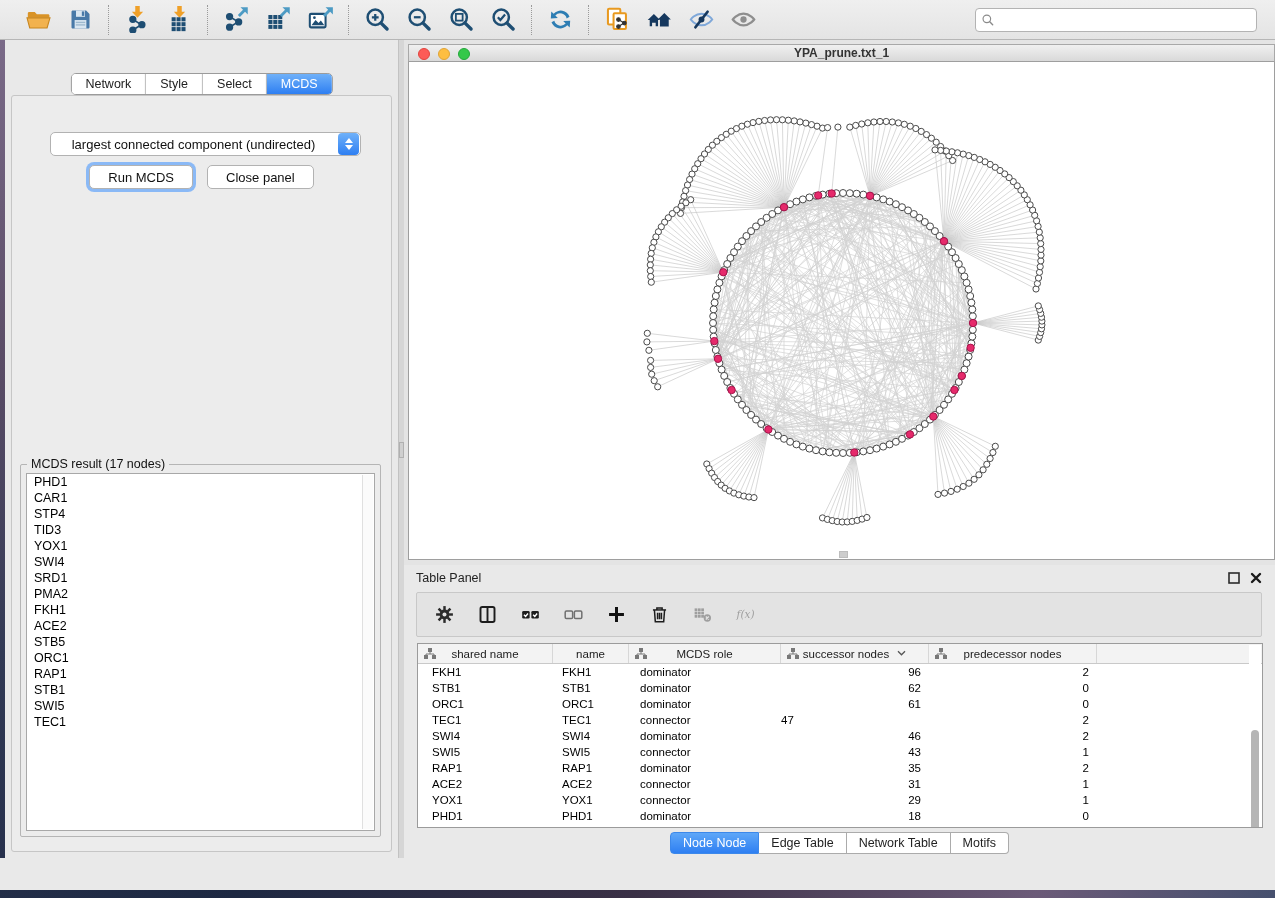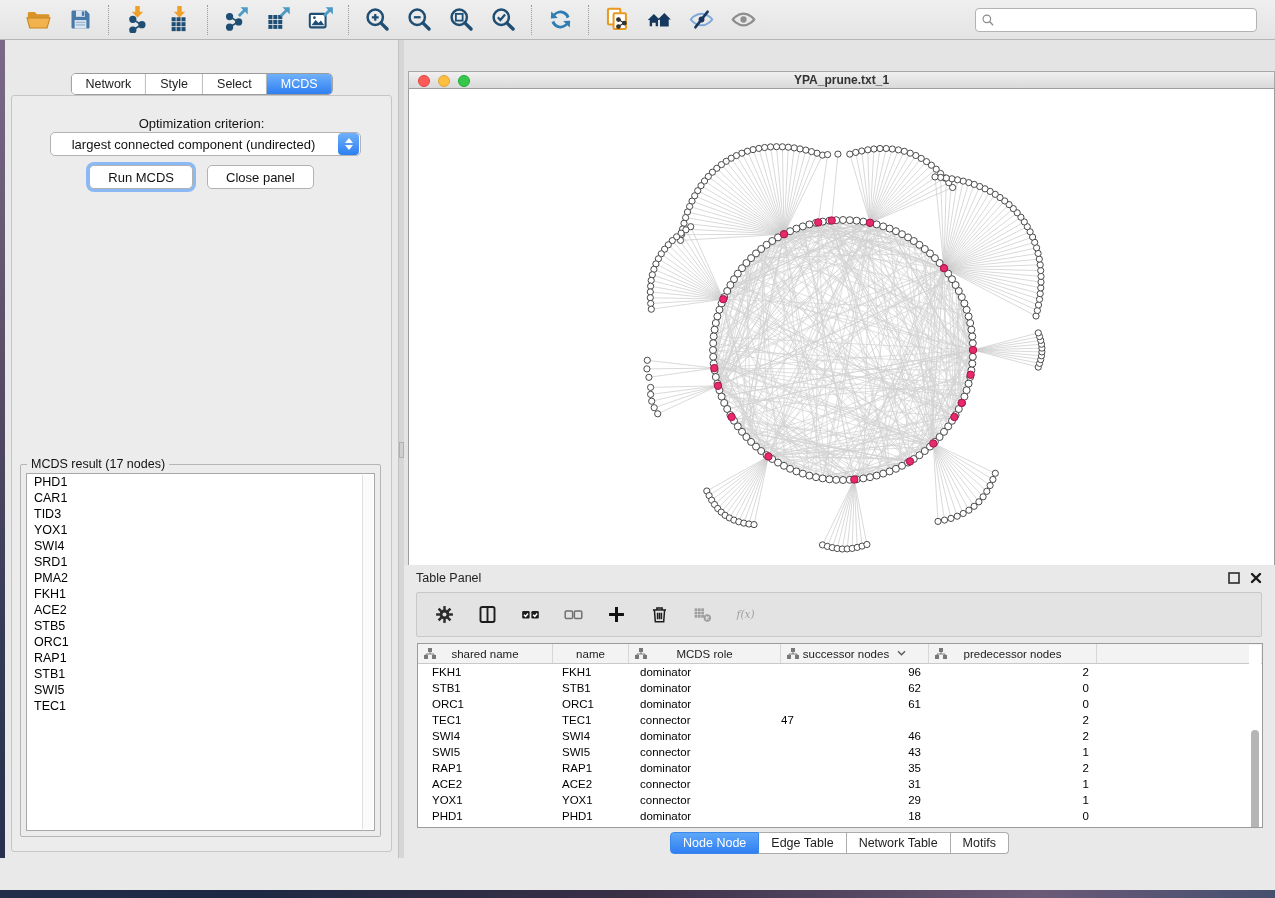--- a/index.html
+++ b/index.html
@@ -57,21 +57,21 @@
     font-family:inherit; font-size:13px; color:#111; cursor:default; }
   .push-btn.focused { box-shadow:0 0 0 3px rgba(106,168,250,.75); }
   .result-fieldset { position:absolute; top:368px; left:8px; right:10px; bottom:14px;
     border:1px solid #b5b5b5; border-radius:2px; }
   .result-legend { position:absolute; top:-8px; left:6px; background:#ececec; padding:0 4px; font-size:12.5px; color:#111; }
   .result-list { position:absolute; top:8px; left:5px; right:5px; bottom:5px; background:#fff; border:1px solid #a8a8a8; overflow:hidden; }
   .result-item { font-size:12.5px; line-height:16px; padding-left:7px; color:#000; }
   .result-scroll { position:absolute; top:1px; right:1px; bottom:1px; width:11px; background:#fbfbfb; border-left:1px solid #e0e0e0; }
 
   
-  .network-panel { position:absolute; top:4px; left:4px; right:0; height:376px;margin-top:27px; }
+  .network-panel { position:absolute; top:4px; left:4px; right:0; height:376px; }
   .net-titlebar { height:18px; background:linear-gradient(#f0f0f0,#d9d9d9); border:1px solid #a8a8a8; border-bottom:1px solid #9e9e9e;
     position:relative; display:flex; align-items:center; justify-content:center; }
   .traffic { position:absolute; left:9px; top:3px; display:flex; gap:8px; }
   .light { width:12px; height:12px; border-radius:50%; }
   .net-title { font-size:12px; font-weight:bold; color:#333; }
   .net-canvas { position:relative; height:498px; background:#fff; border:1px solid #9e9e9e; border-top:none; overflow:hidden; }
   .net-canvas svg { position:absolute; inset:0; }
   .canvas-grip { position:absolute; left:430px; top:489px; width:9px; height:7px; background:#cdcdcd; border:1px solid #bdbdbd; }
 
   
@@ -297,38 +297,38 @@
     <div class="wall-sliver"></div>
 
     <div class="control-panel">
       <div class="tabstrip" id="cp-tabs">
           <div class="tabseg">Network</div>
           <div class="tabseg">Style</div>
           <div class="tabseg">Select</div>
           <div class="tabseg active">MCDS</div>
         </div>
       <div class="cp-content">
-        <div class="crit-label">Optimization criterion:</div>
         <div class="dropdown">
           <span class="dd-text">largest connected component (undirected)</span>
           <span class="dd-stepper">
               <span class="dd-up"></span>
               <span class="dd-down"></span>
             </span>
         </div>
         <div class="btn-row">
           <button class="push-btn focused">Run MCDS</button>
           <button class="push-btn">Close panel</button>
         </div>
         <div class="result-fieldset">
           <span class="result-legend">MCDS result (17 nodes)</span>
           <div class="result-list" id="result-list">
             <div class="result-scroll"></div>
           <div class="result-item">PHD1</div>
               <div class="result-item">CAR1</div>
+              <div class="result-item">STP4</div>
               <div class="result-item">TID3</div>
               <div class="result-item">YOX1</div>
               <div class="result-item">SWI4</div>
               <div class="result-item">SRD1</div>
               <div class="result-item">PMA2</div>
               <div class="result-item">FKH1</div>
               <div class="result-item">ACE2</div>
               <div class="result-item">STB5</div>
               <div class="result-item">ORC1</div>
               <div class="result-item">RAP1</div>

